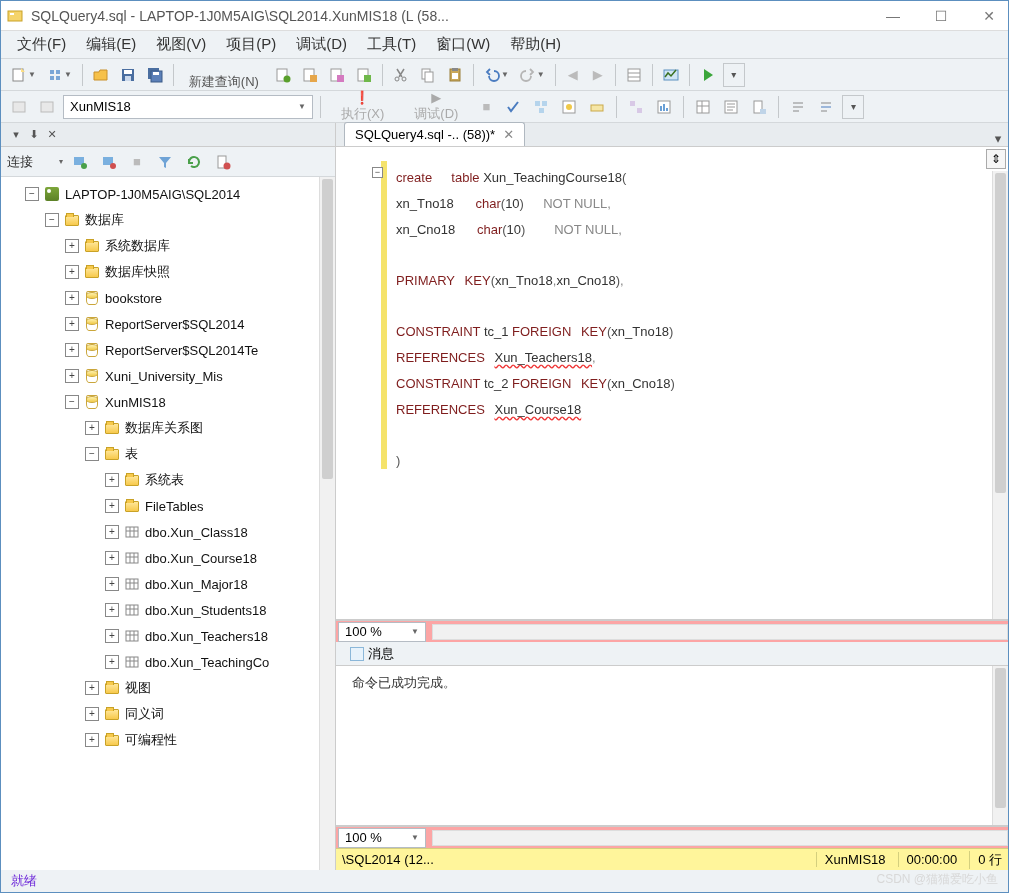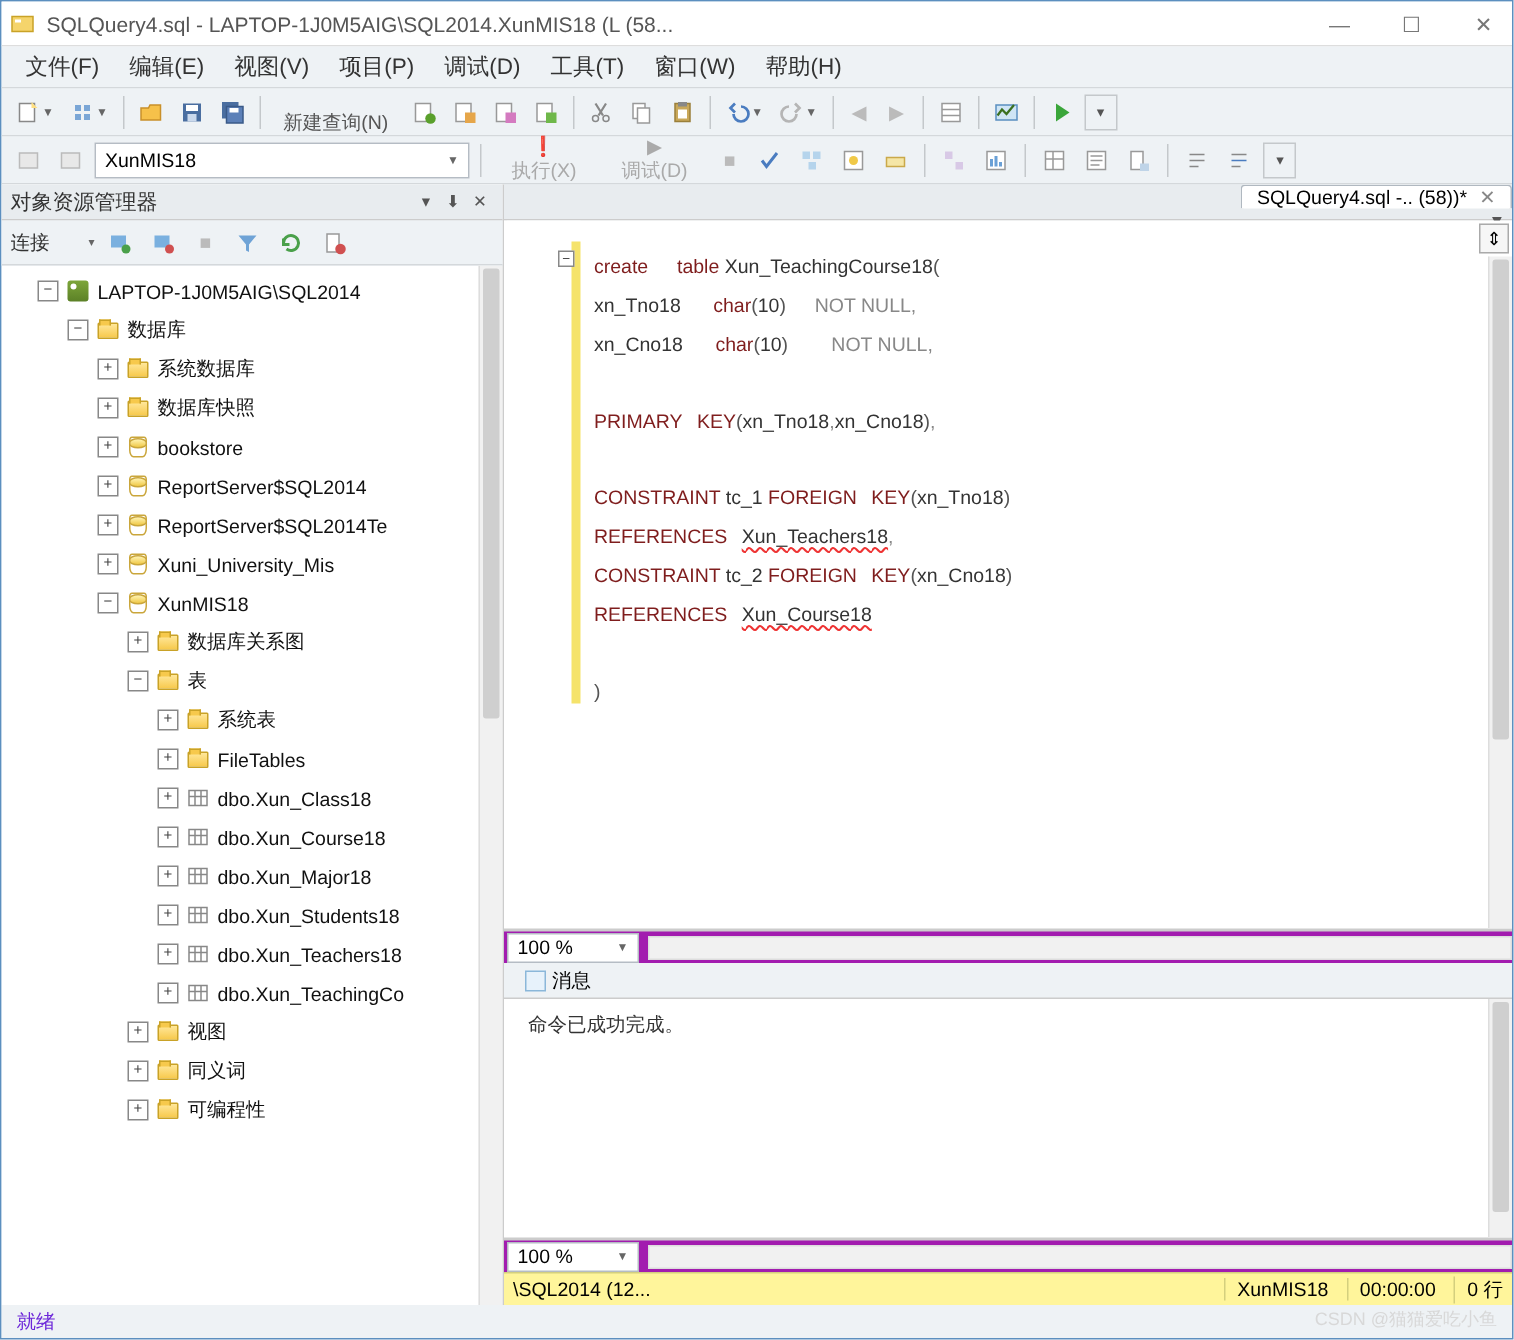--- a/index.html
+++ b/index.html
@@ -48,40 +48,40 @@
 .folder-icon:before { content:""; position:absolute; top:-3px; left:0; width:6px; height:3px; background:#f7c94c; border:1px solid #c9a227; border-bottom:none; }
 .db-icon { width: 12px; height: 14px; background: #fff; border: 1px solid #caa63b; border-radius: 2px 2px 3px 3px / 3px 3px 5px 5px; position: relative; }
 .db-icon:before { content:""; position:absolute; top:0; left:-1px; right:-1px; height:5px; background: linear-gradient(#fff3b0,#f0c948); border:1px solid #caa63b; border-radius: 6px/3px; }
 .server-icon { width:14px; height:14px; background: linear-gradient(#7da63a,#5c8127); border-radius:2px; position:relative; }
 .server-icon:before{content:""; position:absolute; top:2px; left:2px; width:4px; height:4px; background:#fff; border-radius:50%;}
 .vscroll { position: absolute; right: 0; top: 0; bottom: 0; width: 16px; background: #f1f1f1; border-left: 1px solid #ddd; }
 .vthumb { position: absolute; left: 2px; right: 2px; top: 2px; height: 300px; background: #cfcfcf; border-radius: 2px; }
 
 
 .editor { flex: 1; display: flex; flex-direction: column; }
-.doc-tabs { height: 24px; background: #e8ecef; display: flex; align-items: flex-end; padding-left: 8px; border-bottom: 1px solid #ccc; flex-direction: column; }
+.doc-tabs { height: 24px; background: #e8ecef; display: flex; align-items: flex-end; padding-left: 8px; border-bottom: 1px solid #ccc; }
 .doc-tab { height: 24px; background: #fff; border: 1px solid #b0b8c0; border-bottom: none; padding: 0 10px; display: flex; align-items: center; gap: 8px; border-radius: 3px 3px 0 0; }
 .doc-tab .close-x { color: #888; cursor: pointer; }
 .doc-tabs .spacer { flex: 1; }
 .doc-tabs .menu-drop { width: 20px; text-align: center; color: #555; cursor: pointer; }
 
 .code-wrap { flex: 1; display: flex; flex-direction: column; }
 .code-area { flex: 1; position: relative; background: #fff; overflow: hidden; border-bottom: 1px solid #ccc; }
 .gutter { position: absolute; left: 2px; top: 0; bottom: 18px; width: 34px; background: #fff; }
 .outline-bar { position: absolute; left: 36px; top: 0; bottom: 18px; width: 15px; background: #fff; }
 .yellow-bar { position: absolute; left: 45px; top: 14px; width: 6px; height: 308px; background: #f5e36b; }
 .outline-tog { position:absolute; left:36px; top:20px; width:11px; height:11px; border:1px solid #888; background:#fff; font-size:9px; line-height:9px; text-align:center; color:#444; }
 .code-pre { position: absolute; left: 60px; top: 18px; font-family: Consolas, "Courier New", monospace; font-size: 16px; line-height: 25px; white-space: pre; color: #333; }
 .kw { color: #7f1d1d; }
 .gray { color: #888; }
 .paren { color: #555; }
 .redsq { text-decoration: underline wavy #e33; text-underline-offset: 2px; }
 .nav-btn { position: absolute; right: 2px; top: 2px; width: 20px; height: 20px; border: 1px solid #aaa; background: #f6f6f6; display: flex; align-items: center; justify-content: center; font-size: 12px; }
 
-.zoom-bar { height: 22px; background: #a21caf; display: flex; align-items: center; border-top: 1px solid #ccc; }
+.zoom-bar { height: 22px; background: #fca5a5; display: flex; align-items: center; border-top: 1px solid #ccc; }
 .zoom-select { width: 88px; height: 20px; border: 1px solid #b5bcc4; background: #fff; margin-left: 2px; display: flex; align-items: center; justify-content: space-between; padding: 0 6px; }
 .hscroll { flex: 1; height: 16px; background: #f1f1f1; margin-left: 6px; border: 1px solid #ddd; position: relative; }
 
 
 .msg-tabs { height: 24px; background: #eef2f5; display: flex; align-items: center; padding-left: 6px; border-bottom: 1px solid #ccc; }
 .msg-tab { padding: 2px 8px; display: flex; align-items: center; gap: 4px; }
 .msg-ico { width: 14px; height: 14px; border: 1px solid #8bb7d9; background: #e7f2fb; }
 .msg-body { height: 160px; background: #fff; padding: 8px 16px; font-size: 15px; color: #333; border-bottom: 1px solid #ccc; overflow: auto; position: relative; }
 .msg-body .vscroll { top:0; }
 
@@ -349,21 +349,20 @@
     </span>
   <span class="tb-btn" style="border:1px solid #c4c8cb">
       <span style="font-size:10px">▾</span>
     </span>
 </div>
 
 <div class="main">
 
   <div class="explorer">
     <div class="panel-header">
-      <span class="ph-title">对象资源管理器</span>
       <span class="ph-btn">▾</span>
       <span class="ph-btn">⬇</span>
       <span class="ph-btn">✕</span>
     </div>
     <div class="explorer-toolbar">
       <span class="conn-label">连接</span>
         <span class="tb-drop">▾</span>
       <span class="tb-btn">
           <svg class="icon-svg" viewBox="0 0 16 16">
             <rect x="2" y="3" width="10" height="8" fill="#7ab0df"></rect>

